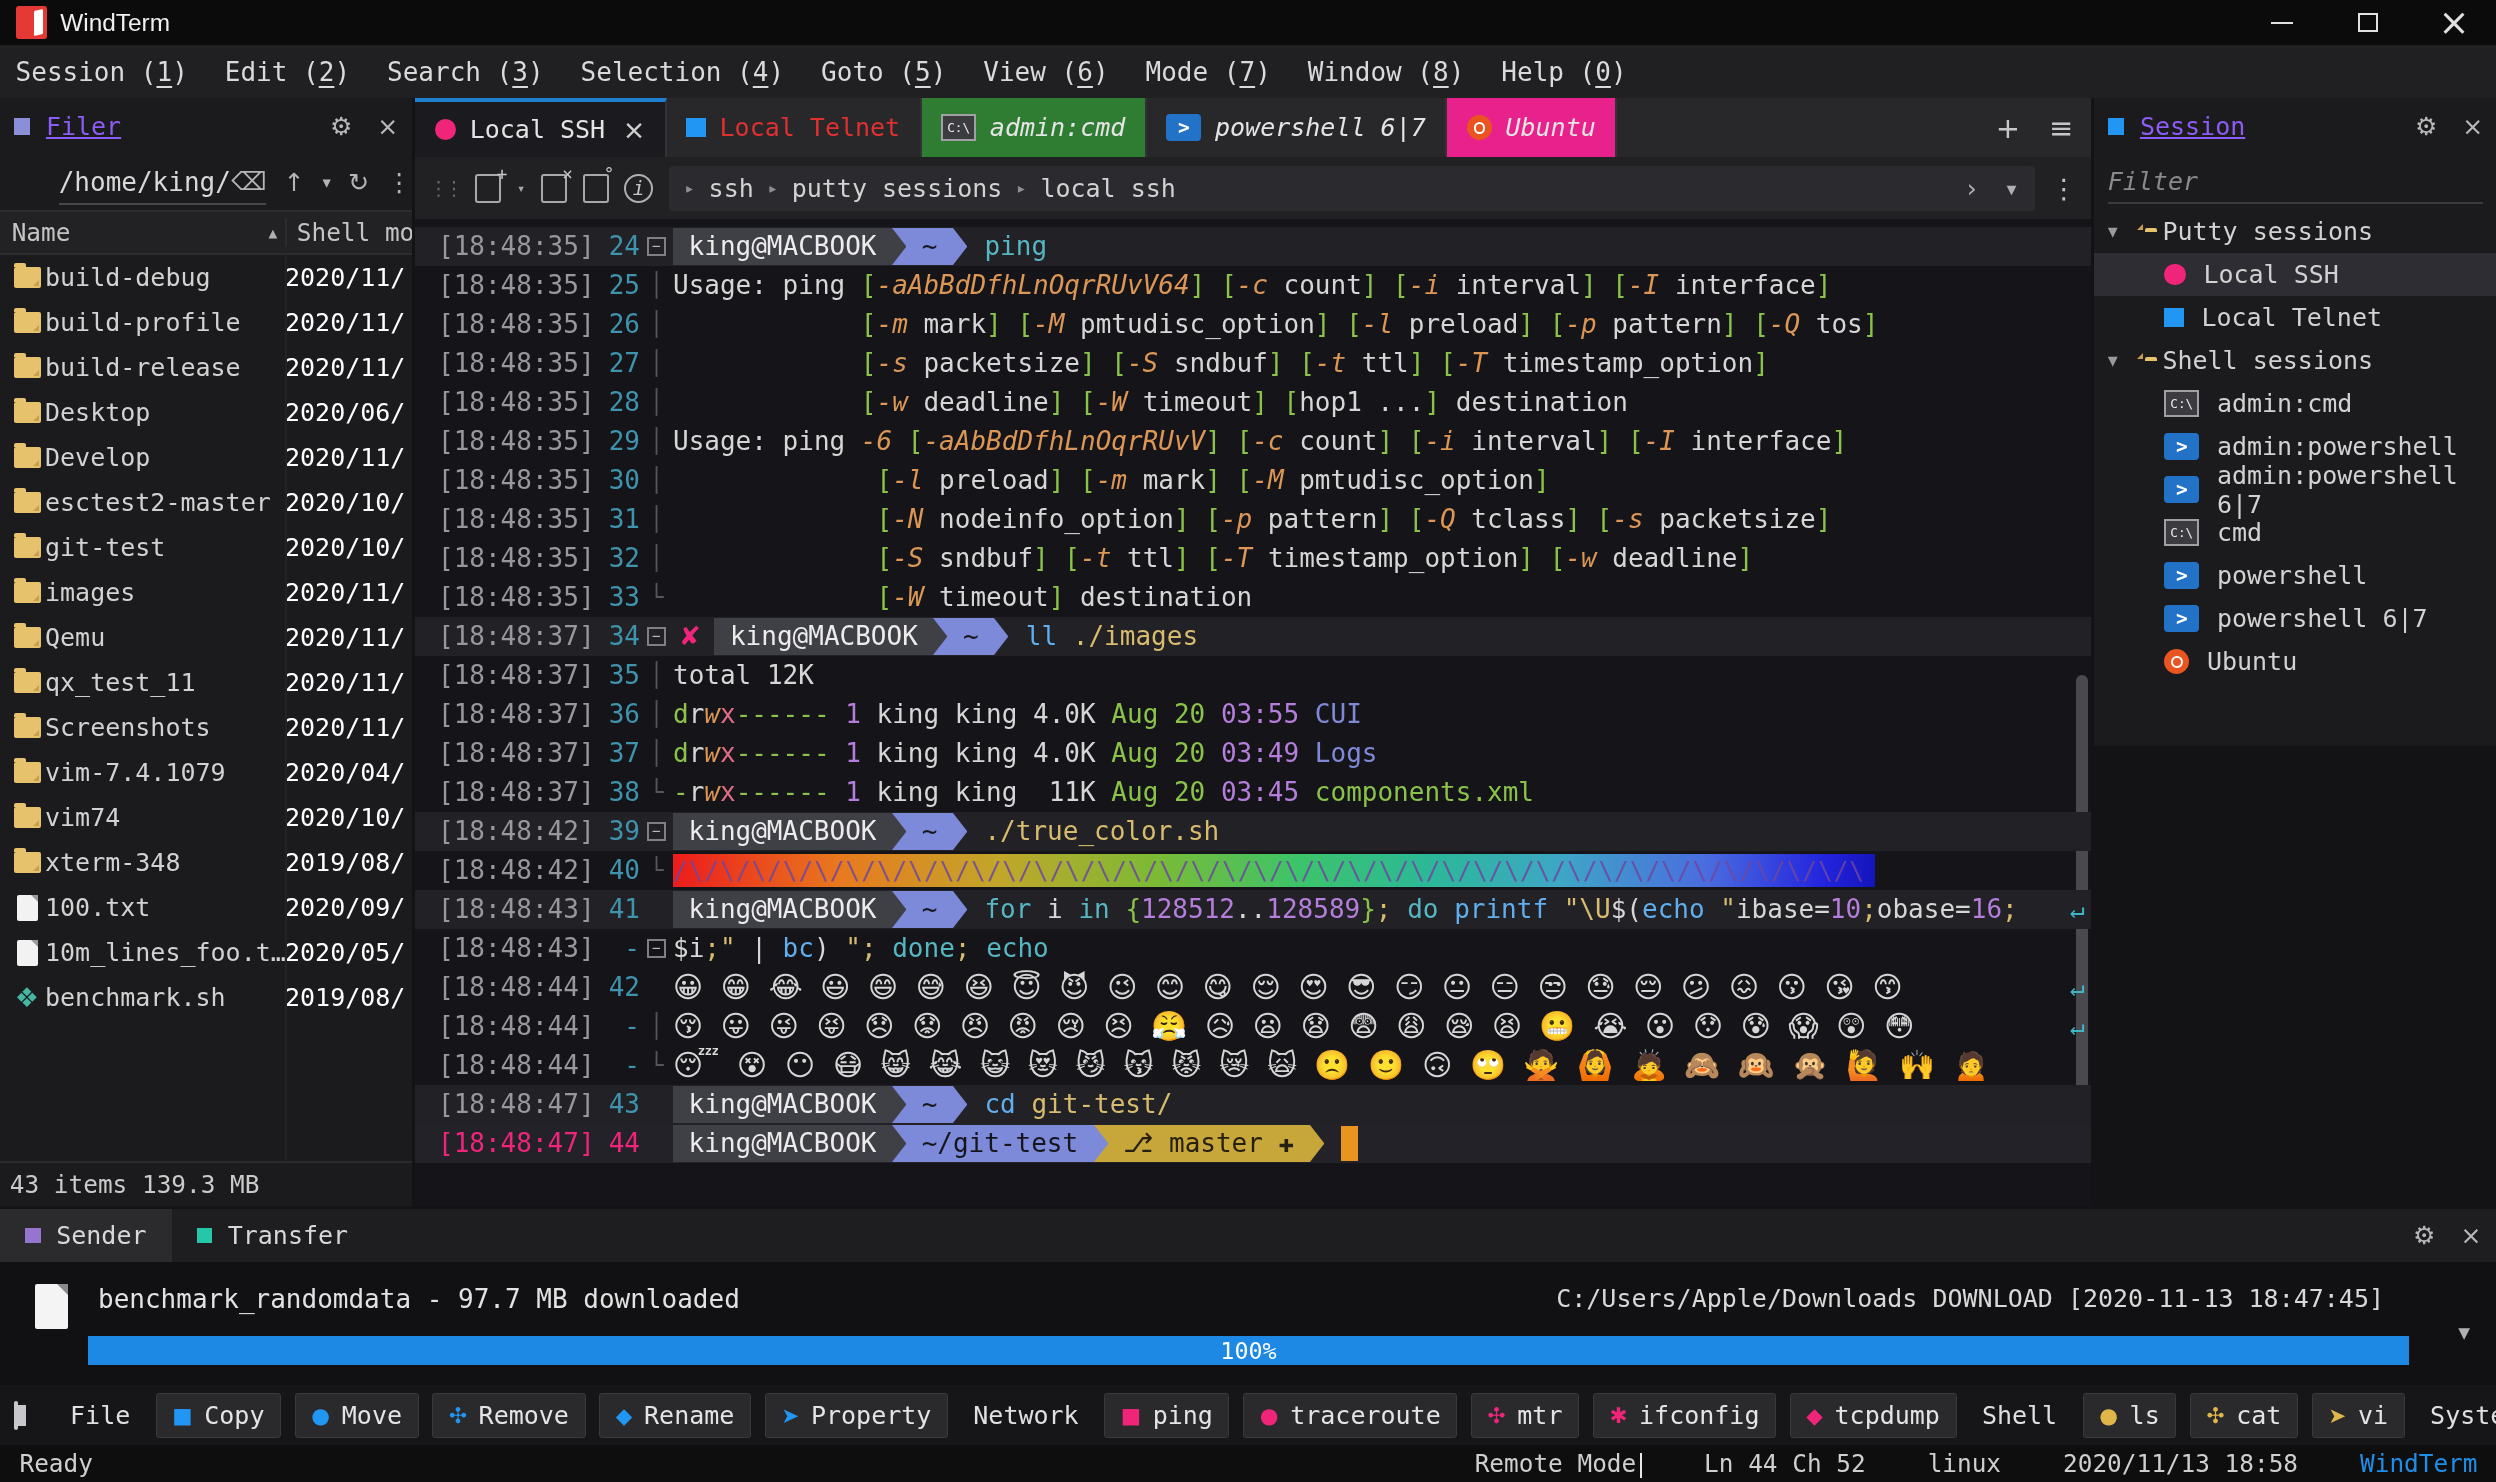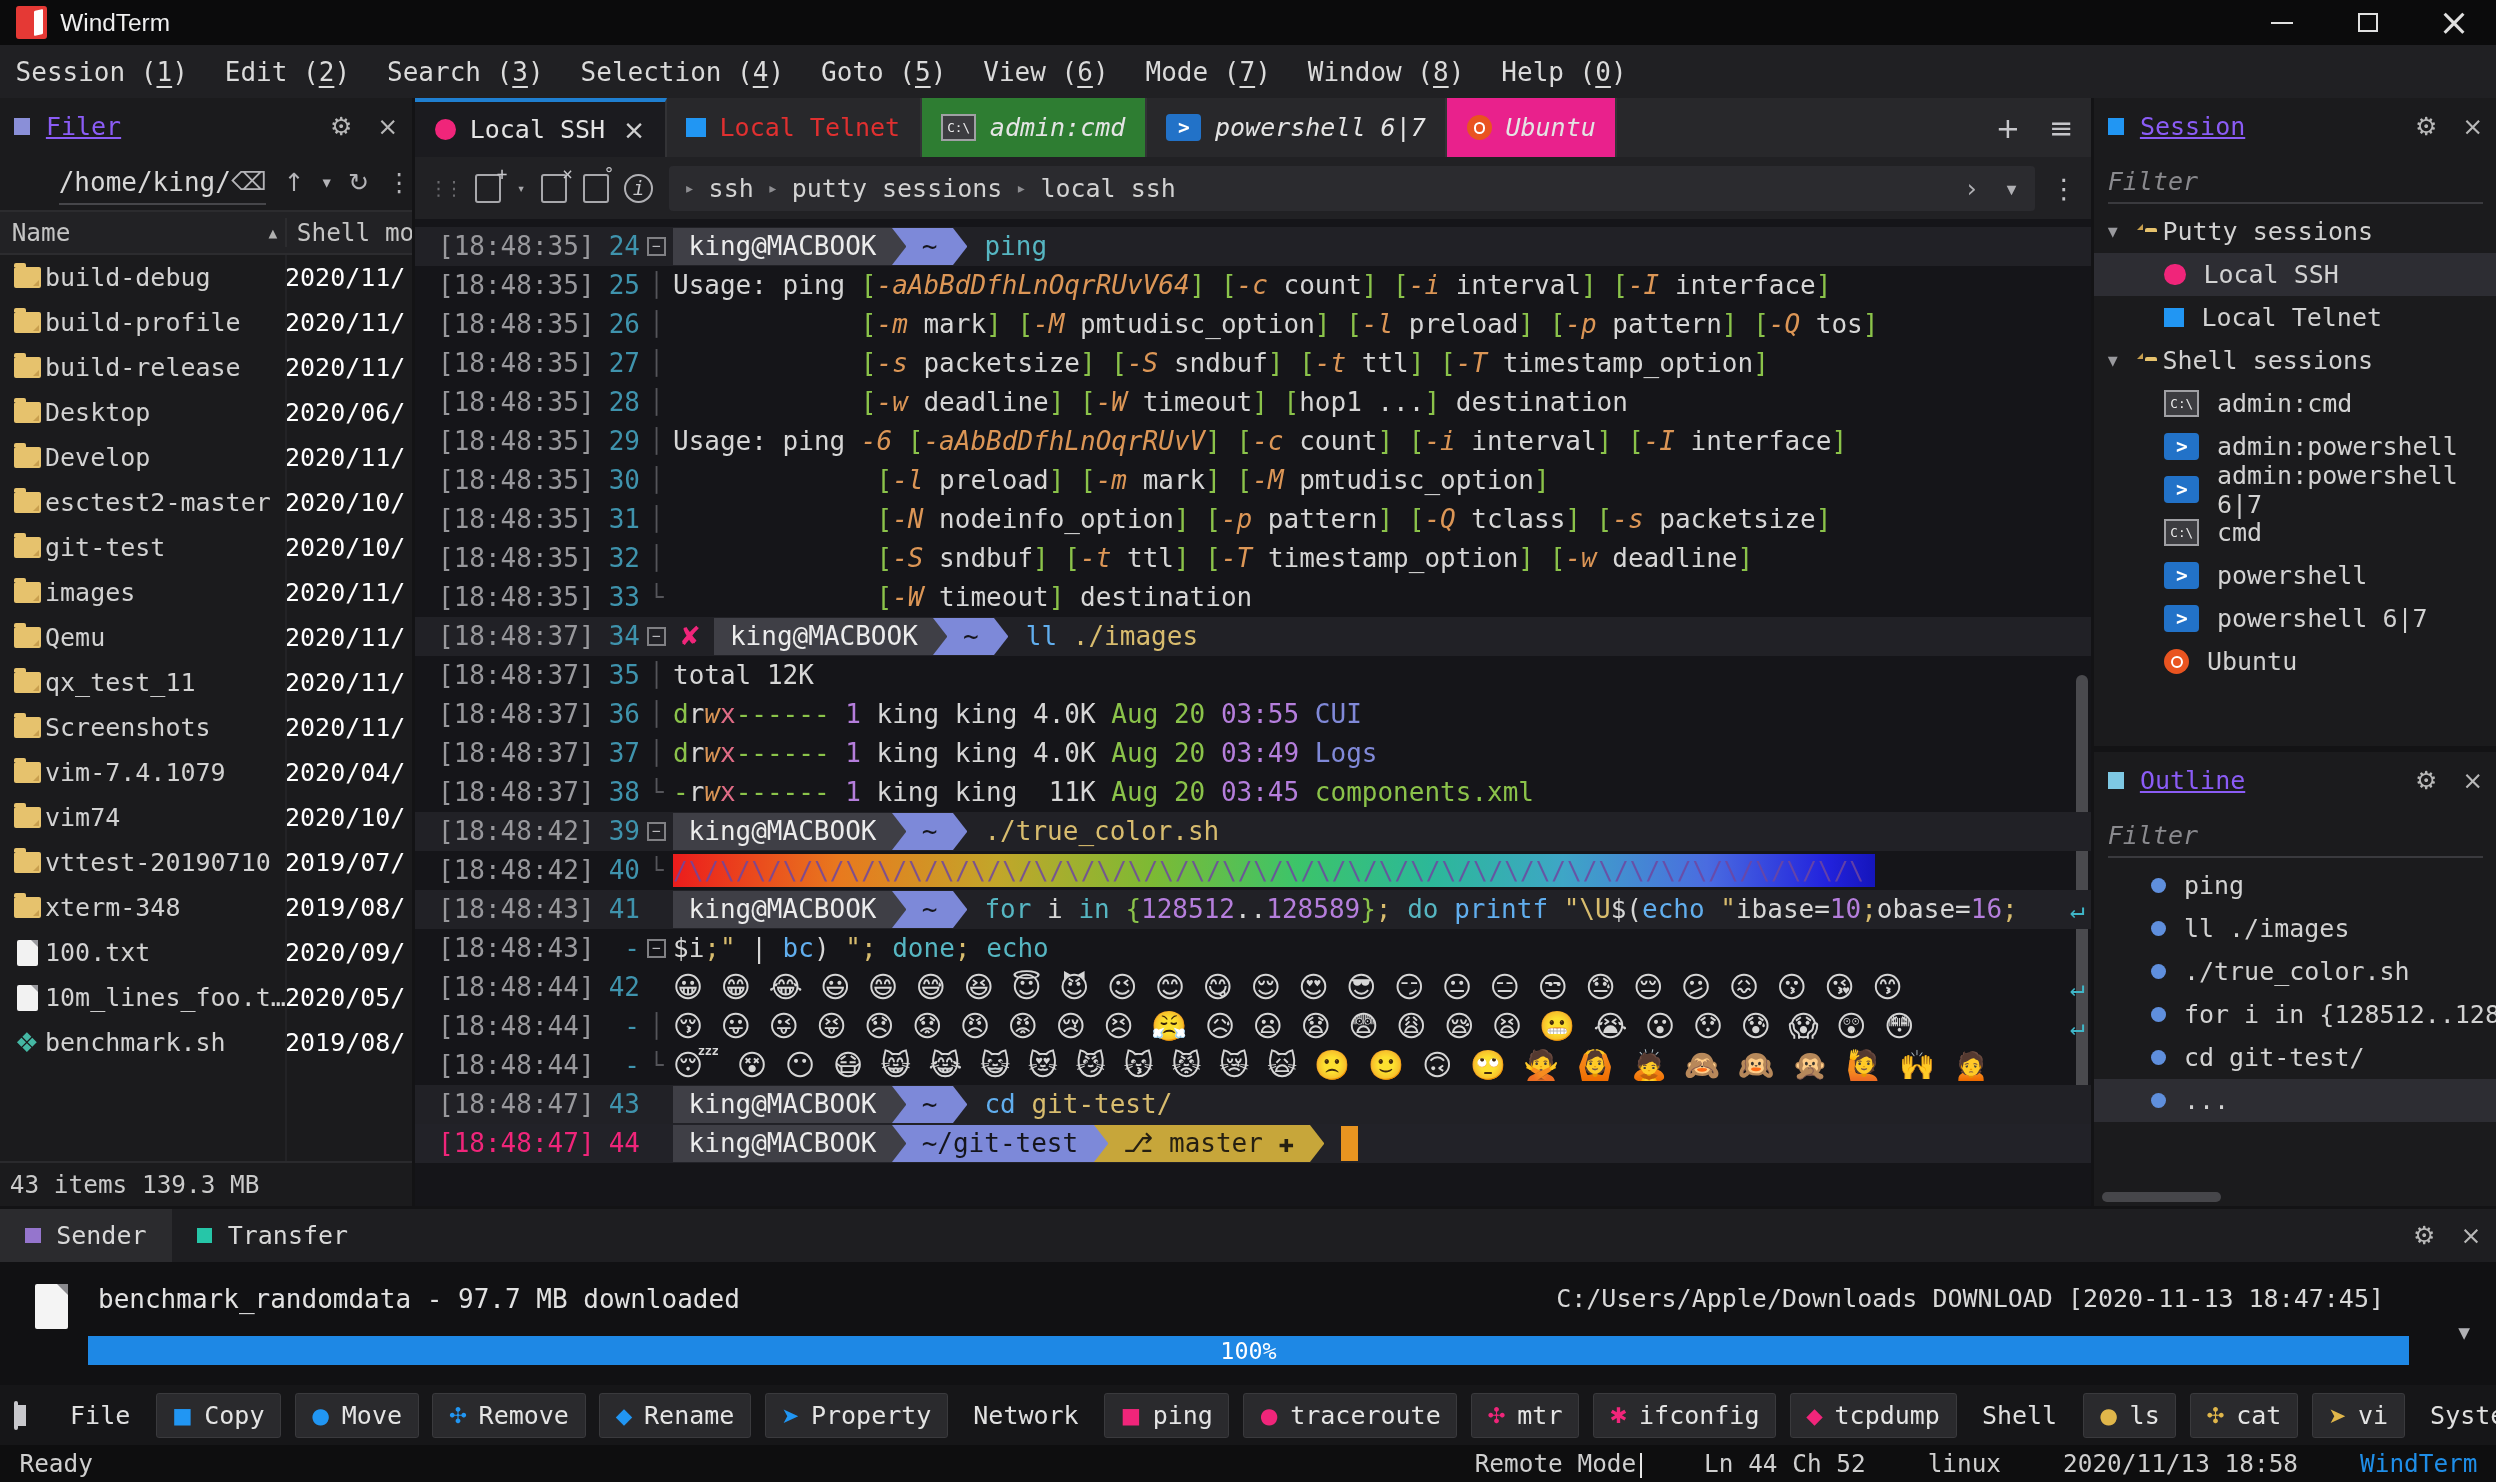--- a/index.html
+++ b/index.html
@@ -105,21 +105,21 @@
   .arr { width:0; height:37px; border-top:18.5px solid transparent; border-bottom:18.5px solid transparent; border-left:14.6px solid #3f3f46; flex:none; }
   .err-x { color:#f0257a; padding:0 13.7px 0 5.9px; font-family:"DejaVu Sans", sans-serif; }
   .cmd-gap { width:17.6px; flex:none; }
   .cursor-block { width:16.6px; height:35px; background:#e89420; margin-left:17.6px; flex:none; }
   .wrap-ind { position:absolute; right:5.9px; color:#3fb6c8; font-size:25px; }
   .rainbow { width:1202px; height:33px; background:linear-gradient(90deg,#ec1c1c 0%,#e87a1e 14%,#c2a62a 27%,#7cba34 40%,#3cc46a 52%,#2cb898 63%,#3ea6c6 74%,#4a6ce0 86%,#2222dd 96%,#1515bb 100%); overflow:hidden; white-space:nowrap; color:rgba(110,70,160,0.85); font-size:24.4px; line-height:33px; letter-spacing:1px; }
   .emoji-line { font-family:"DejaVu Sans", sans-serif; font-size:29px; letter-spacing:17.6px; overflow:hidden; }
   .term-scroll { position:absolute; right:2.9px; top:456px; width:11.7px; height:468px; background:#4a4a4e; border-radius:5.9px; }
 
   
-  .rpanel { width:406px; flex:none; display:flex; flex-direction:column; border-left:3.9px solid #131315; background:#131315; }
+  .rpanel { width:406px; flex:none; display:flex; flex-direction:row; border-left:3.9px solid #131315; background:#131315; }
   .rsec { background:#1b1b1d; display:flex; flex-direction:column; overflow:hidden; }
   .rsec.session { height:648px; margin-bottom:5.9px; }
   .rsec.outline { flex:1; position:relative; }
   .filter-row { height:55px; display:flex; align-items:center; padding:0 13.7px; flex:none; }
   .filter-input { width:100%; background:transparent; border:none; outline:none; border-bottom:2px solid #3a3a3e; height:43px; font-family:"DejaVu Sans Mono", monospace; font-size:25px; font-style:italic; color:#d0d0d0; }
   .filter-input::placeholder { color:#8a8a8e; }
   .tree { flex:1; overflow:hidden; }
   .trow2 { height:43px; display:flex; align-items:center; gap:17.6px; font-size:25px; color:#d2d2d2; padding-left:13.7px; }
   .trow2.sel { background:#2d2d33; }
   .chev { width:19.5px; color:#9a9a9e; font-size:16.6px; flex:none; }
@@ -302,27 +302,20 @@
             </span>
             <span class="f-name">vim-7.4.1079</span>
             <span class="f-date">2020/04/</span>
           </div>
           <div class="frow">
             <span class="f-ic">
               <span class="icon-folder"></span>
             </span>
             <span class="f-name">vim74</span>
             <span class="f-date">2020/10/</span>
-          </div>
-          <div class="frow">
-            <span class="f-ic">
-              <span class="icon-folder"></span>
-            </span>
-            <span class="f-name">vttest-20190710</span>
-            <span class="f-date">2019/07/</span>
           </div>
           <div class="frow">
             <span class="f-ic">
               <span class="icon-folder"></span>
             </span>
             <span class="f-name">xterm-348</span>
             <span class="f-date">2019/08/</span>
           </div>
           <div class="frow">
             <span class="f-ic">

